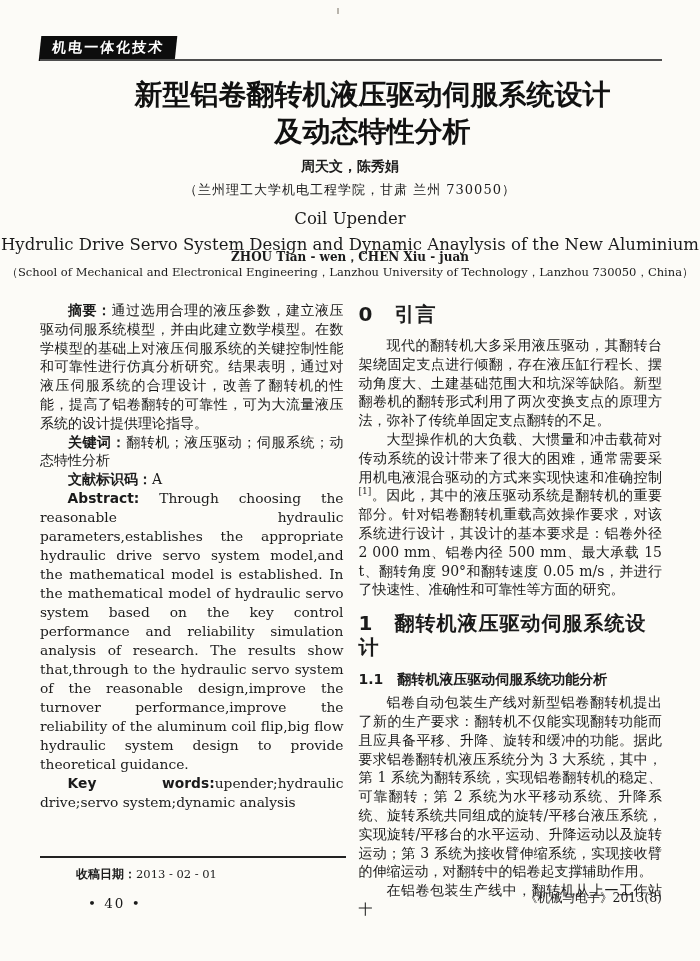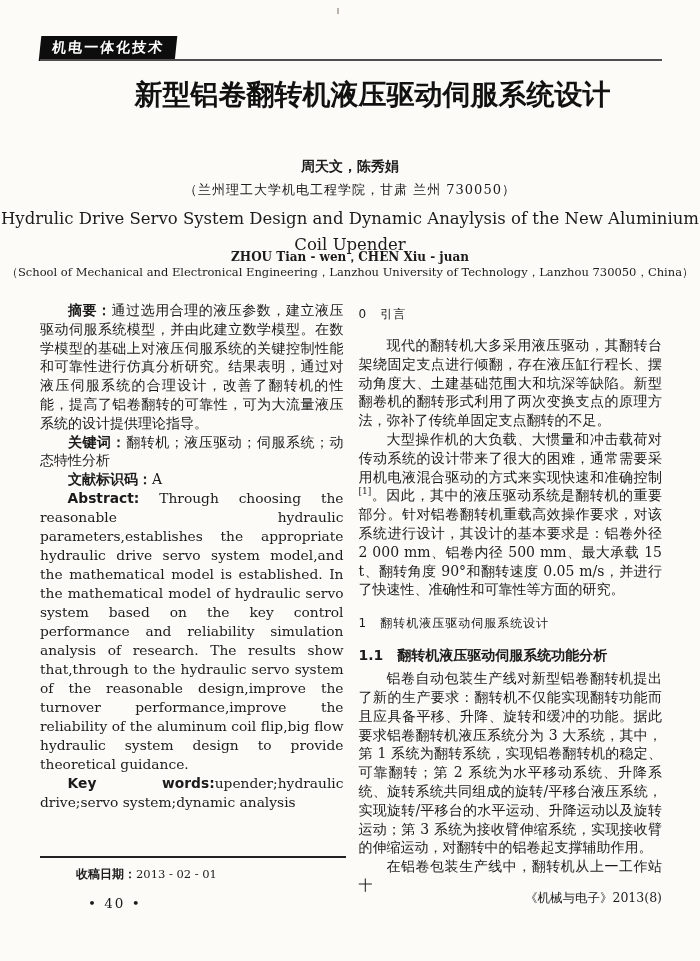--- a/index.html
+++ b/index.html
@@ -65,21 +65,21 @@
   .col p {
     font-size:14px; line-height:18.8px;
     text-align:justify; text-indent:2em;
   }
   .col p.en { font-size:13.8px; line-height:19px; }
   .col p.single { text-align:left; }
   .abstract-cn { margin-top:5px; }
 
   h2.sec {
     font-family:"DejaVu Sans","Liberation Sans",sans-serif;
-    font-weight:normal; font-size:12px; line-height:24px;
+    font-weight:bold; font-size:20px; line-height:24px;
     margin:12px 0 10px 0; letter-spacing:1px;
   }
   h3.subsec {
     font-family:"DejaVu Sans","Liberation Sans",sans-serif;
     font-weight:bold; font-size:14px; line-height:20px;
     margin:4px 0 4px 0;
   }
   sup { font-size:9px; line-height:0; }
 
   
@@ -105,26 +105,27 @@
 
 <div class="speck"></div>
 
 <div class="banner-box">
   <span>机电一体化技术</span>
 </div>
 <div class="banner-rule"></div>
 
 <div class="title-cn">
   <div>新型铝卷翻转机液压驱动伺服系统设计</div>
+  <div>及动态特性分析</div>
 </div>
 <div class="authors-cn">周天文，陈秀娟</div>
 <div class="affil-cn">（兰州理工大学机电工程学院，甘肃  兰州 730050）</div>
 <div class="title-en">
+  <div>Coil Upender</div>
   <div>Hydrulic Drive Servo System Design and Dynamic Anaylysis of the New Aluminium</div>
-  <div>Coil Upender</div>
 </div>
 <div class="authors-en">ZHOU Tian - wen，CHEN Xiu - juan</div>
 <div class="affil-en">（School of Mechanical and Electronical Engineering，Lanzhou University of Technology，Lanzhou 730050，China）</div>
 
 <div class="columns">
 
   <div class="col">
     <p class="abstract-cn"><span class="hei">摘要：</span><span>通过选用合理的液压参数，建立液压驱动伺服系统模型，并由此建立数学模型。在数学模型的基础上对液压伺服系统的关键控制性能和可靠性进行仿真分析研究。结果表明，通过对液压伺服系统的合理设计，改善了翻转机的性能，提高了铝卷翻转的可靠性，可为大流量液压系统的设计提供理论指导。</span></p>
     <p><span class="hei">关键词：</span><span>翻转机；液压驱动；伺服系统；动态特性分析</span></p>
     <p class="single"><span class="hei">文献标识码：</span><span>A</span></p>

